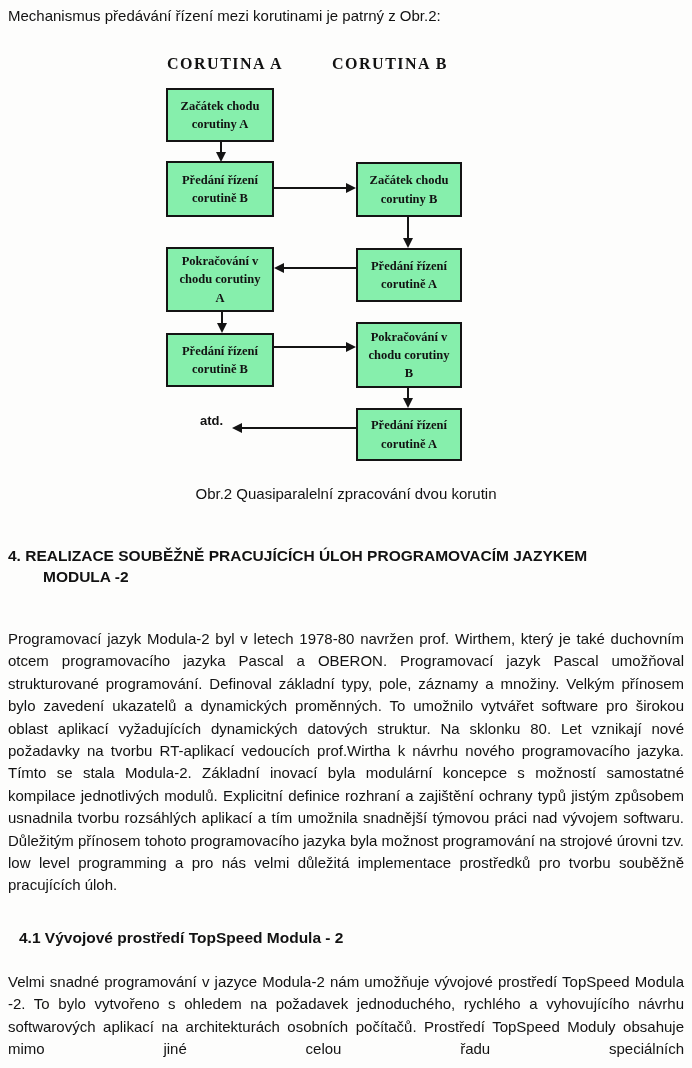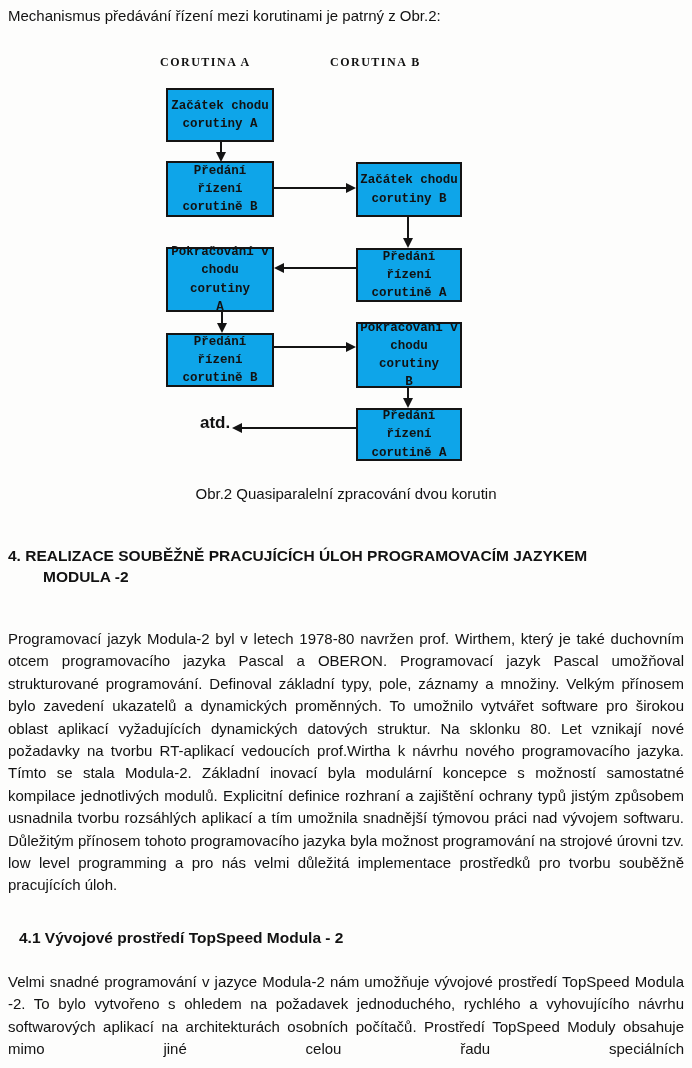--- a/index.html
+++ b/index.html
@@ -12,37 +12,37 @@
     color:#121212;
     overflow:hidden;
   }
   .intro{
     position:absolute;left:8px;top:6px;width:600px;
     font-size:15px;line-height:20px;
   }
   .col-header{
     position:absolute;
     font-family:"Liberation Serif",serif;
-    font-weight:bold;font-size:12px;letter-spacing:1.5px;
-    text-align:left;
+    font-weight:bold;font-size:16px;letter-spacing:1.5px;
+    text-align:center;
   }
   .dbox{
     position:absolute;
     border:2px solid #141414;
-    background:#0ea5e9;
+    background:#86efac;
     display:flex;align-items:center;justify-content:center;
     text-align:center;
-    font-family:Liberation Mono, monospace;
+    font-family:Liberation Serif, serif;
     font-weight:bold;font-size:12.5px;line-height:1.45;
     white-space:pre-line;
     box-sizing:border-box;
   }
   .atd{
     position:absolute;left:200px;top:413px;
-    font-weight:bold;font-size:17px;
+    font-weight:bold;font-size:13px;
   }
   .arrows{position:absolute;left:0;top:0;}
   .caption{
     position:absolute;left:0;top:485px;width:692px;
     text-align:center;font-size:15px;
   }
   .h4{
     position:absolute;left:8px;top:545px;width:676px;
     font-weight:bold;font-size:15.5px;line-height:21px;
   }

